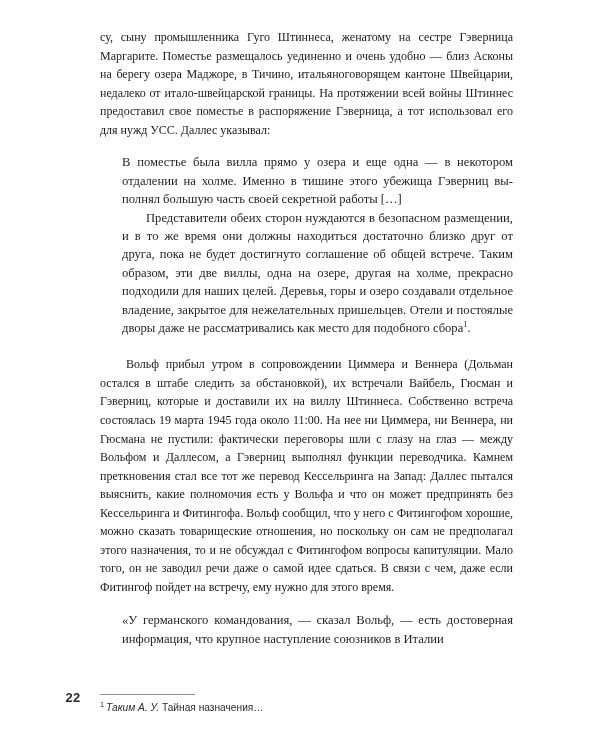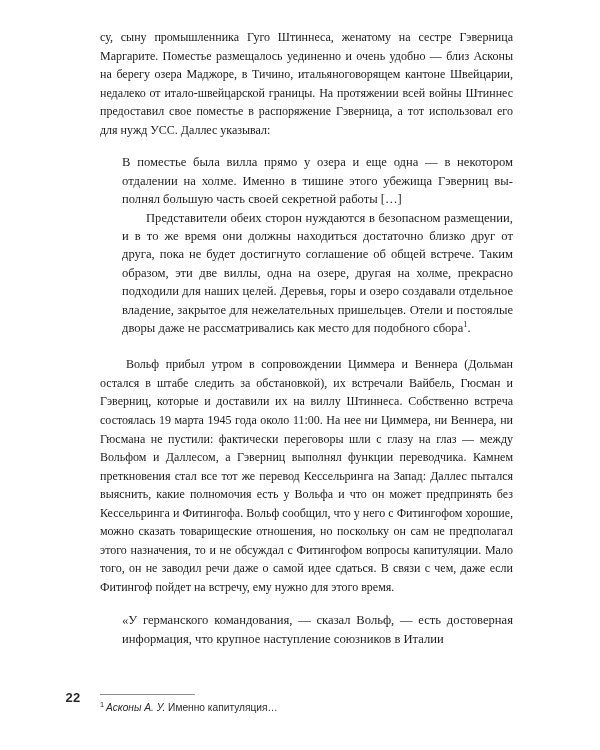--- a/index.html
+++ b/index.html
@@ -137,18 +137,18 @@
     <div class="gap-tail-quote"></div>
 
     <blockquote class="quote-block">
       <p class="quote-par">«У германского командования, — сказал Вольф, — есть достовер­ная информация, что крупное наступление союзников в Италии</p>
     </blockquote>
 
   </div>
 
   <div class="footnote-area">
     <div class="footnote-rule"></div>
-    <p class="footnote-text"><sup>1</sup><span class="footnote-author">Асконы А. У.</span> <span>Именно капитуляция…</span></p>
+    <p class="footnote-text"><sup>1</sup><span class="footnote-author">Таким А. У.</span> <span>Тайная назначения…</span></p>
   </div>
 
   <div class="folio">22</div>
 
 </div>
 
 </body></html>

